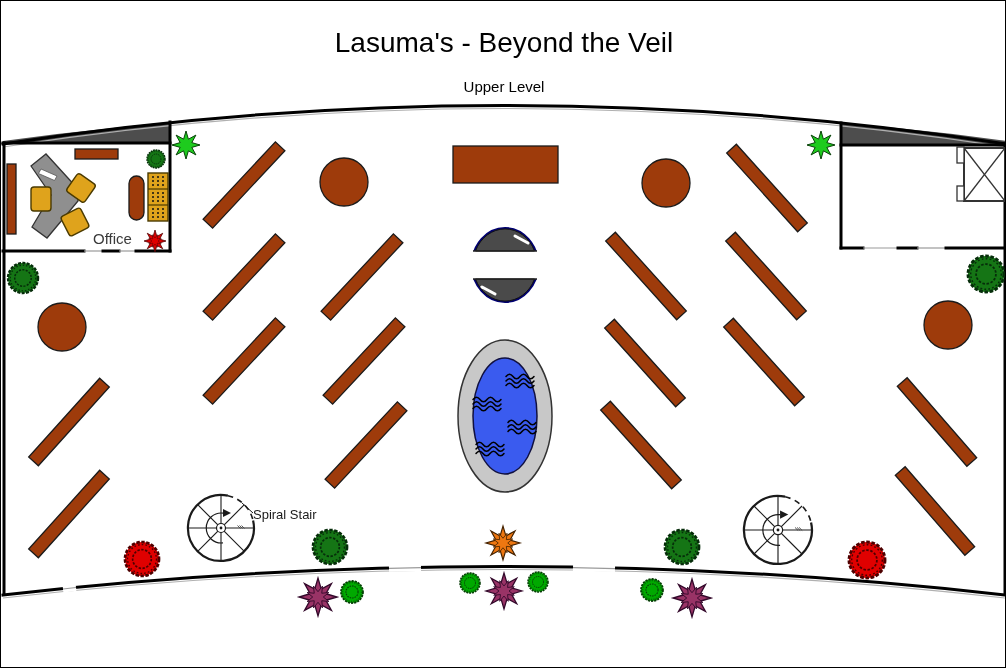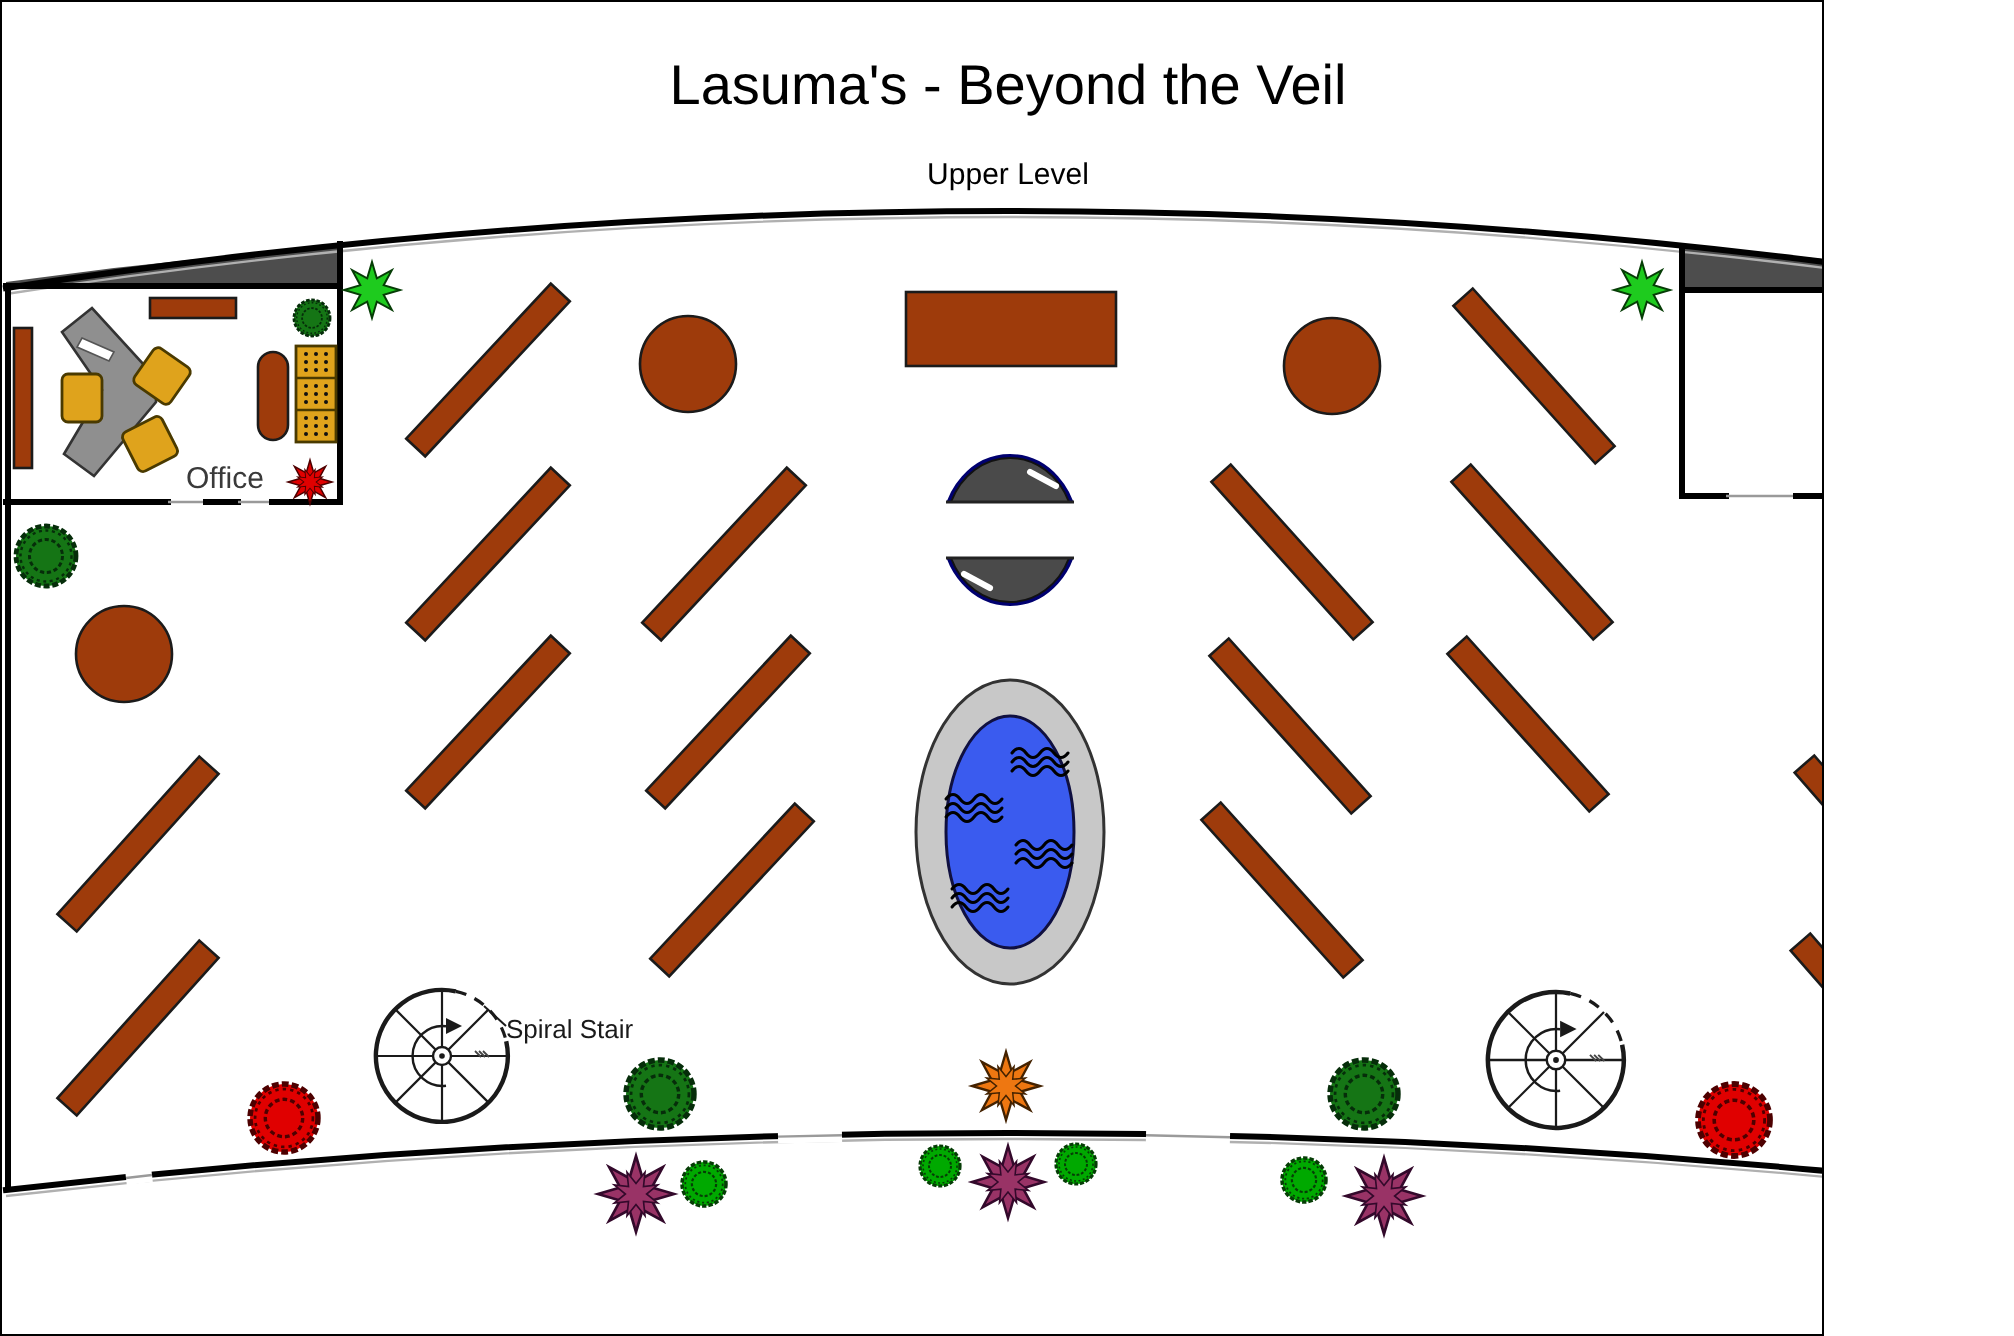--- a/index.html
+++ b/index.html
@@ -1,17 +1,17 @@
 <!DOCTYPE html>
 <html style="--shelf-brown: #9E3B0B; --wall-gray: #4D4D4D; --desk-gray: #8F8F8F; --chair-gold: #DFA31C; --pool-blue: #3A5BEF; --pool-rim: #C8C8C8; --door-ring-navy: #000070; --door-segment-gray: #4A4A4A; --bush-dark-green: #157515; --bush-bright-green: #00A900; --plant-red: #E00000; --star-green: #1ECB1E; --flower-orange: #EE7711; --flower-purple: #993366;"><head>
 <meta charset="utf-8">
 <style>
   html,body { margin:0; padding:0; background:#fff; }
   .canvas {
-    position:relative; width:912px; height:668px;
+    position:relative; width:1006px; height:668px;
     background:#ffffff; border:1px solid #000; box-sizing:border-box;
     font-family:"Liberation Sans", sans-serif; overflow:hidden;
   }
   svg { position:absolute; left:0; top:0; }
 
   .title-text   { font:28px "Liberation Sans", sans-serif; fill:#000; }
   .subtitle-text{ font:15px "Liberation Sans", sans-serif; fill:#000; }
   .room-label   { font:15px "Liberation Sans", sans-serif; fill:#3a3a3a; }
   .stair-label  { font:13px "Liberation Sans", sans-serif; fill:#1a1a1a; }
 

